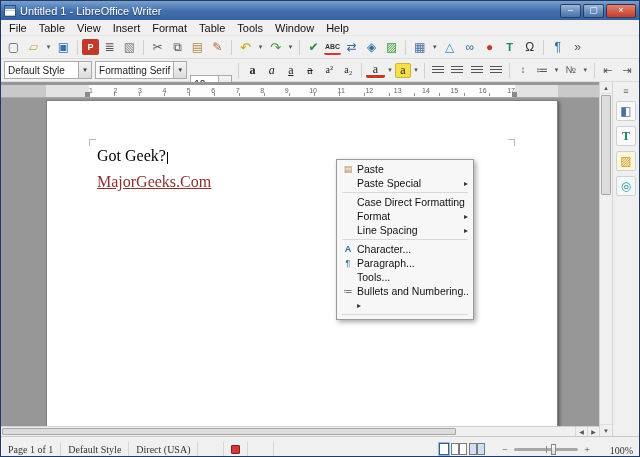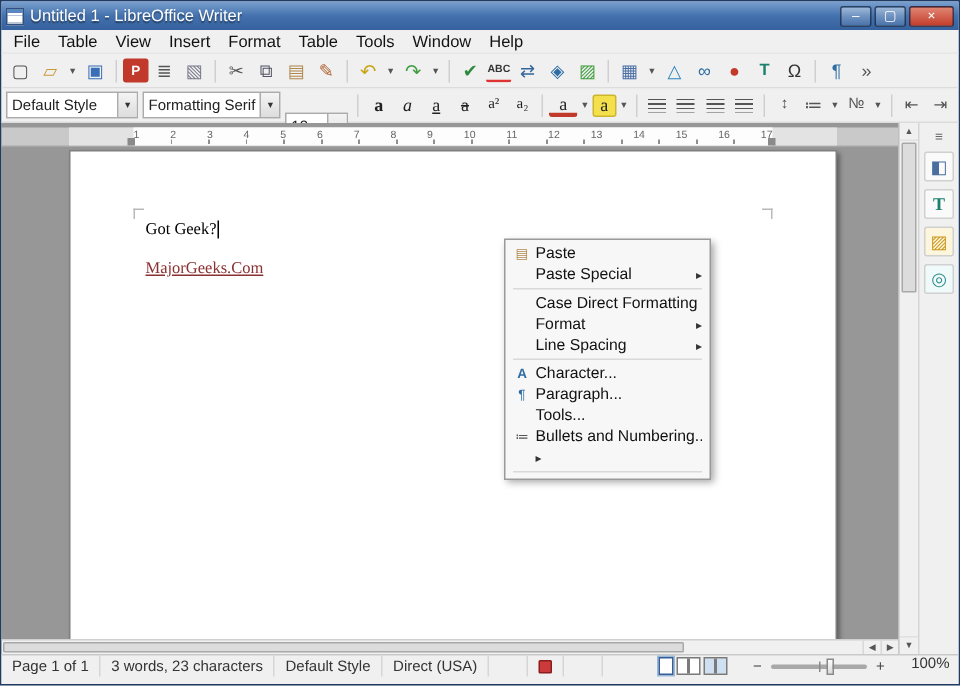--- a/index.html
+++ b/index.html
@@ -72,21 +72,21 @@
   .ruler-ticks { position:absolute; left:88px; width:426px; bottom:1px; height:3px;
     background:repeating-linear-gradient(to right,#8f8f8f 0 1px,transparent 1px 25px); }
   .imark { position:absolute; width:5px; height:5px; background:#8a8a8a; bottom:0; }
   .imark.l { left:84px; } .imark.r { left:511px; }
 
   .page { position:absolute; left:45px; top:18px; width:512px; height:520px; background:#fff;
     border:1px solid #7f7f7f; box-shadow:2px 2px 3px rgba(0,0,0,.35); }
   .crop { position:absolute; width:7px; height:7px; }
   .crop.tl { left:42px; top:38px; border-left:1px solid #b9b9b9; border-top:1px solid #b9b9b9; }
   .crop.tr { right:42px; top:38px; border-right:1px solid #b9b9b9; border-top:1px solid #b9b9b9; }
-  .docline { position:absolute; left:50px; font-family:"Liberation Serif","DejaVu Serif",serif; font-size:11px; color:#000; white-space:nowrap; }
+  .docline { position:absolute; left:50px; font-family:"Liberation Serif","DejaVu Serif",serif; font-size:16px; color:#000; white-space:nowrap; }
   .docline.l1 { top:46px; } .docline.l2 { top:72px; }
   .link { color:#8b3030; text-decoration:underline; }
   .textcaret { display:inline-block; width:1px; height:12px; background:#000; vertical-align:text-bottom; margin-left:1px; }
 
   
   .ctx { position:absolute; left:335px; top:77px; width:138px; background:#f7f7f7; border:1px solid #9a9a9a;
     box-shadow:2px 2px 5px rgba(0,0,0,.35); padding:2px 0; font-size:10.5px; color:#111; z-index:5; }
   .ctx-row { display:flex; align-items:center; height:14px; padding:0 5px 0 2px; }
   .ctx-ico { width:18px; text-align:center; font-size:9px; flex:none; }
   .ctx-ico.paste { color:#b08a4f; } .ctx-ico.char { color:#2e6da4; font-weight:bold; }
@@ -114,21 +114,21 @@
   .ss-icon { width:20px; height:20px; display:flex; align-items:center; justify-content:center; font-size:12px;
     border:1px solid transparent; border-radius:2px; }
   .ss-set { height:11px; font-size:9px; color:#666; }
   .ss-prop { color:#4a6f9f; border-color:#d0d0d0; background:#fafafa; }
   .ss-styles { color:#1a7f6b; font-weight:bold; font-family:"Liberation Serif","DejaVu Serif",serif; border-color:#d0d0d0; background:#fafafa; }
   .ss-gallery { color:#c9971c; border-color:#d0d0d0; background:#fdf6dd; }
   .ss-nav { color:#2e8b8b; border-color:#d0d0d0; background:#f0fafa; }
 
   
   .statusbar { position:absolute; left:0; right:0; bottom:0; height:20px; background:#f0f0f0; border-top:1px solid #c9c9c9;
-    display:flex; align-items:flex-start; font-size:10px; color:#333; }
+    display:flex; align-items:flex-end; font-size:10px; color:#333;font-family:Liberation Serif, serif; }
   .seg { padding:0 7px; height:14px; display:flex; align-items:center; border-right:1px solid #d6d6d6; white-space:nowrap; }
   .seg.empty { width:26px; }
   .seg.nob { border-right:none; }
   .filler { flex:1; }
   .modflag { width:9px; height:9px; background:#cc3b3b; border:1px solid #8b1d1d; border-radius:1px; }
   .vlo { width:10px; height:12px; border:1px solid #7a7a7a; background:#fff; margin:0 1px; }
   .vlo.active { border-color:#335f96; box-shadow:0 0 0 1px #9db8d6; }
   .vlo.two { width:16px; background:linear-gradient(90deg,#fff 44%,#7a7a7a 44% 56%,#fff 56%); }
   .vlo.book { width:16px; background:linear-gradient(90deg,#cfe0f2 44%,#7a7a7a 44% 56%,#cfe0f2 56%); }
   .zbtn { width:10px; text-align:center; color:#444; font-size:10px; }
@@ -329,21 +329,20 @@
       <span class="ss-icon ss-set">≡</span>
       <span class="ss-icon ss-prop">◧</span>
       <span class="ss-icon ss-styles">T</span>
       <span class="ss-icon ss-gallery">▨</span>
       <span class="ss-icon ss-nav">◎</span>
     </div>
   </div>
 
   <div class="statusbar">
     <span class="seg">Page 1 of 1</span>
-    <span class="seg">3 words, 23 characters</span>
     <span class="seg">Default Style</span>
     <span class="seg">Direct (USA)</span>
     <span class="seg empty"></span>
     <span class="seg">
       <span class="modflag"></span>
     </span>
     <span class="seg empty"></span>
     <span class="filler"></span>
     <span class="seg nob">
       <span class="vlo active"></span>

